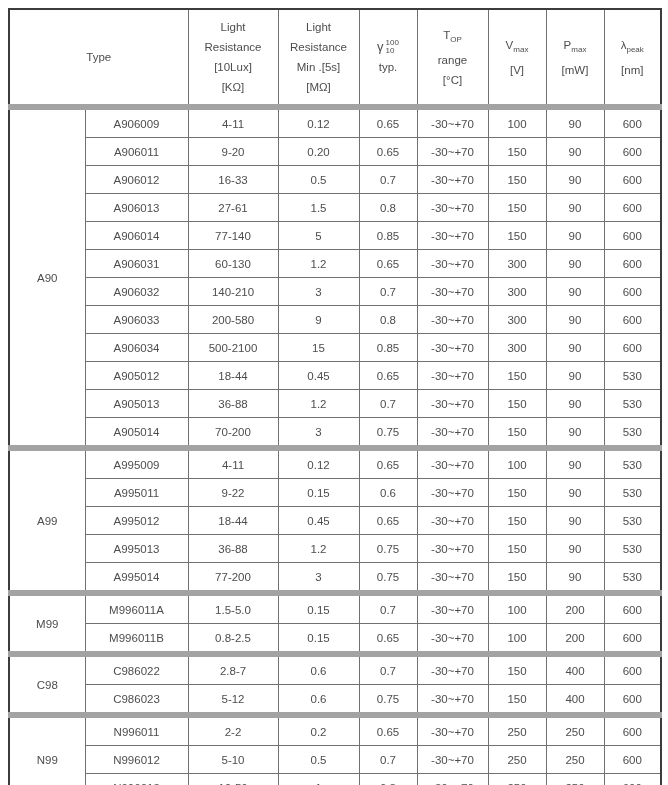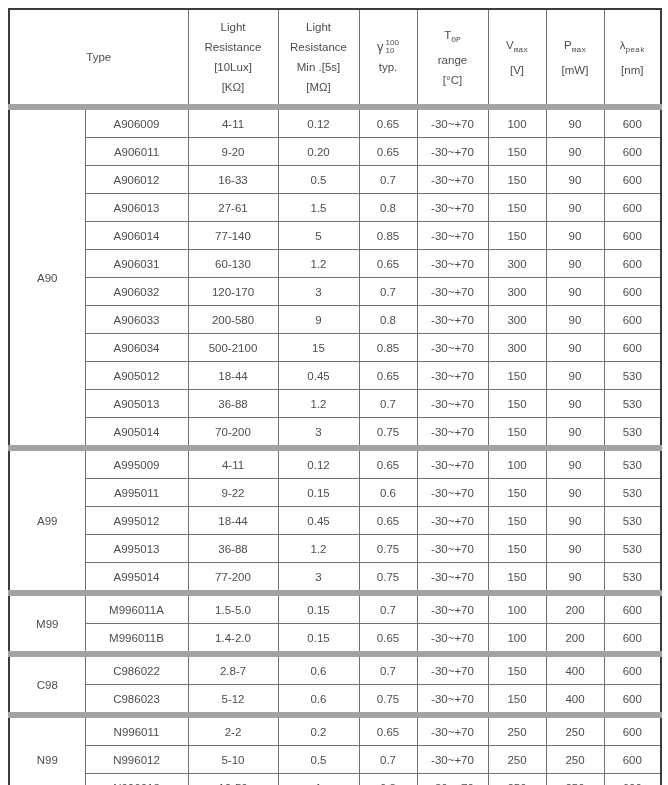--- a/index.html
+++ b/index.html
@@ -42,21 +42,20 @@
   }
   tr.group-start td {
     border-top: 6px solid #a3a3a3;
   }
   .hline {
     line-height: 20px;
   }
   .sub {
     font-size: 8px;
     vertical-align: -3px;
-    font-family: Liberation Mono, monospace;
   }
   .gamma-row {
     display: inline-flex;
     align-items: center;
     line-height: 20px;
   }
   .gamma-sym {
     font-size: 13px;
   }
   .stack {
@@ -189,21 +188,21 @@
           <td>60-130</td>
           <td>1.2</td>
           <td>0.65</td>
           <td>-30~+70</td>
           <td>300</td>
           <td>90</td>
           <td>600</td>
         </tr>
         <tr>
           <td>A906032</td>
-          <td>120-170</td>
+          <td>140-210</td>
           <td>3</td>
           <td>0.7</td>
           <td>-30~+70</td>
           <td>300</td>
           <td>90</td>
           <td>600</td>
         </tr>
         <tr>
           <td>A906033</td>
           <td>200-580</td>
@@ -311,21 +310,21 @@
           <td>1.5-5.0</td>
           <td>0.15</td>
           <td>0.7</td>
           <td>-30~+70</td>
           <td>100</td>
           <td>200</td>
           <td>600</td>
         </tr>
         <tr>
           <td>M996011B</td>
-          <td>1.4-2.0</td>
+          <td>0.8-2.5</td>
           <td>0.15</td>
           <td>0.65</td>
           <td>-30~+70</td>
           <td>100</td>
           <td>200</td>
           <td>600</td>
         </tr>
         <tr class="group-start">
           <td rowspan="2">C98</td>
           <td>C986022</td>

